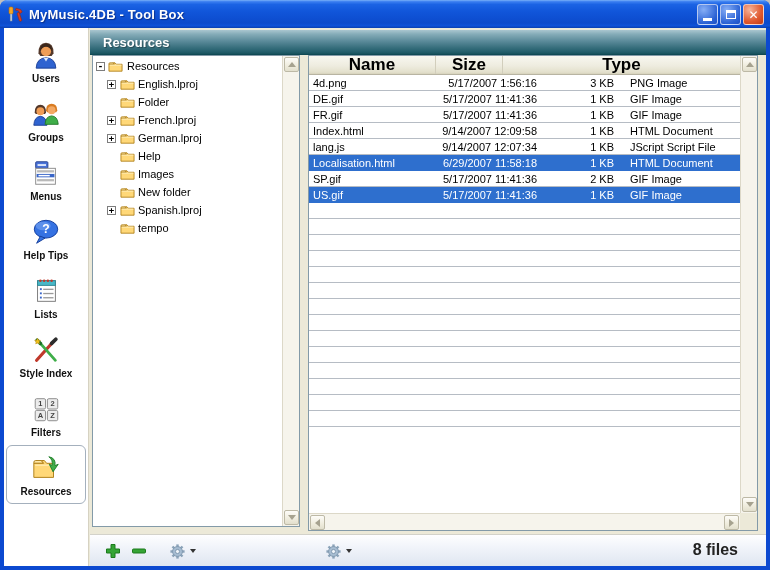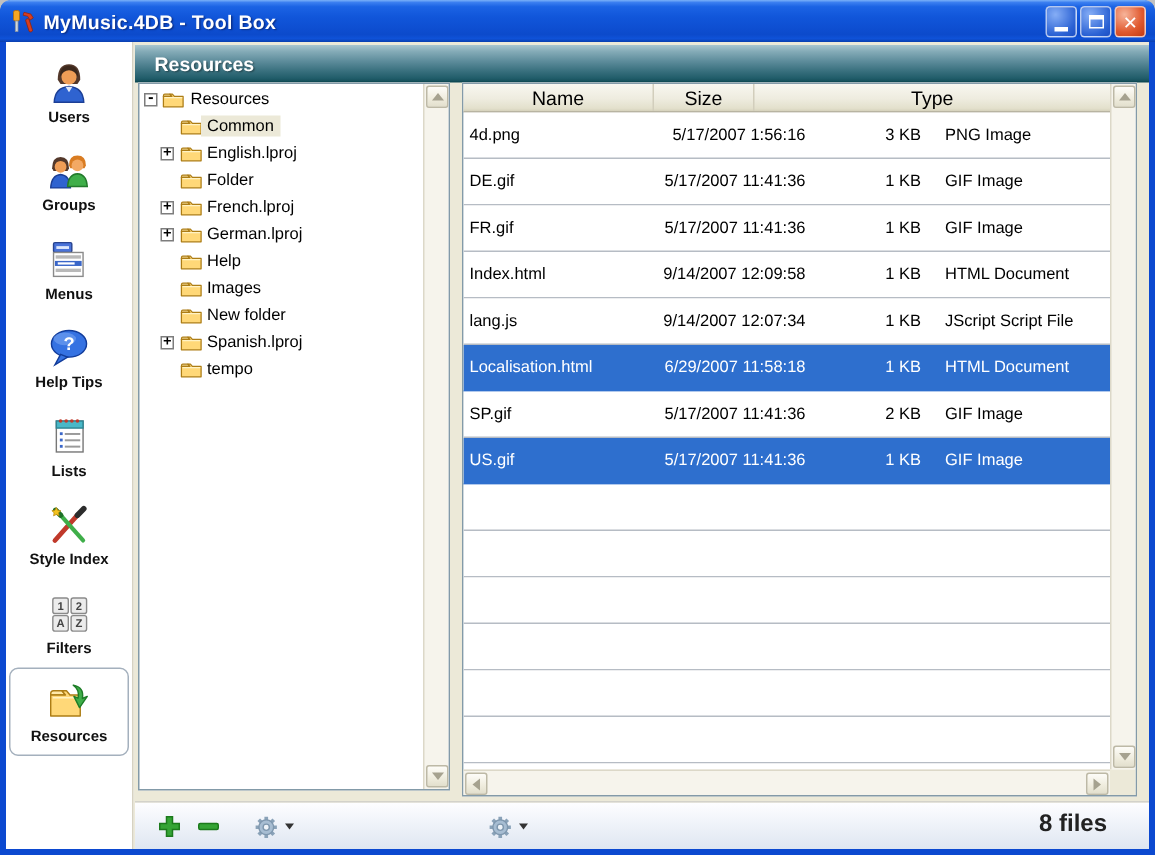--- a/index.html
+++ b/index.html
@@ -69,24 +69,24 @@
   .tri.down{border-left:4px solid transparent;border-right:4px solid transparent;border-top:5px solid #a6a28f;}
   .tri.left{border-top:4px solid transparent;border-bottom:4px solid transparent;border-right:5px solid #a6a28f;}
   .tri.right{border-top:4px solid transparent;border-bottom:4px solid transparent;border-left:5px solid #a6a28f;}
   .scroll-corner{position:absolute;right:0;bottom:0;width:17px;height:17px;background:#ece9d8;}
 
   
   .table-panel{position:absolute;left:218px;top:27px;width:450px;height:476px;background:#fff;border:1px solid #839aa8;}
   .thead{position:absolute;left:0;top:0;right:17px;height:19px;display:flex;
     background:linear-gradient(180deg,#f8f7f0 0%,#eeecdf 55%,#e3e0cc 90%,#d6d2bc 100%);border-bottom:1px solid #b8b4a2;}
   .th{border-right:1px solid #d2cebc;display:flex;align-items:center;justify-content:center;
-    font-weight:normal;font-size:13px;color:#000;height:100%;}
+    font-weight:bold;font-size:17px;color:#000;height:100%;}
   .th:last-child{border-right:none;}
   .tbody{position:absolute;left:0;top:19px;right:17px;bottom:17px;overflow:hidden;}
-  .tr{height:31px;display:flex;border-bottom:1px solid #b6bcc4;background:#fff;}
+  .tr{height:16px;display:flex;border-bottom:1px solid #b6bcc4;background:#fff;}
   .tr.selected{background:#2e6fce;color:#fff;border-bottom-color:#2e6fce;}
   .td{display:flex;align-items:center;font-size:11px;overflow:hidden;white-space:nowrap;}
   .td.name{width:127px;padding-left:4px;}
   .td.mod{width:123px;justify-content:flex-end;padding-right:22px;}
   .td.size{width:67px;justify-content:flex-end;padding-right:12px;}
   .td.type{flex:1;padding-left:4px;}
 
   
   .toolbar{position:absolute;left:0;right:0;bottom:0;height:32px;
     background:linear-gradient(180deg,#fefeff 0%,#f1f4fa 40%,#dfe6f1 100%);border-top:1px solid #d3d2ca;}
@@ -251,30 +251,20 @@
             <div class="tree-row">
               <span class="expander" style="left: 3px;">-</span>
               <span class="tree-folder" style="left: 15px;">
                 <svg viewBox="0 0 16 13">
                   <path d="M1 3.6 q0-1.1 1-1.1 h3.6 l1.4 1.6 h-6z" fill="#ffe9a8" stroke="#ad7d15" stroke-width="0.8"></path>
                   <path d="M1 4.1 h6 l-1.4-1.6 h1.8 l1.4 1.6 h6.2 v7.4 h-14z" fill="#ffd878" stroke="#ad7d15" stroke-width="0.9" stroke-linejoin="round"></path>
                   <path d="M1.8 5 h12.6" stroke="#fff2c4" stroke-width="0.9"></path>
                 </svg>
               </span>
               <span class="tree-label" style="left: 30px;">Resources</span>
-            </div>
-            <div class="tree-row">
-              <span class="tree-folder" style="left: 27px;">
-                <svg viewBox="0 0 16 13">
-                  <path d="M1 3.6 q0-1.1 1-1.1 h3.6 l1.4 1.6 h-6z" fill="#ffe9a8" stroke="#ad7d15" stroke-width="0.8"></path>
-                  <path d="M1 4.1 h6 l-1.4-1.6 h1.8 l1.4 1.6 h6.2 v7.4 h-14z" fill="#ffd878" stroke="#ad7d15" stroke-width="0.9" stroke-linejoin="round"></path>
-                  <path d="M1.8 5 h12.6" stroke="#fff2c4" stroke-width="0.9"></path>
-                </svg>
-              </span>
-              <span class="tree-label selected" style="left: 41px;">Common</span>
             </div>
             <div class="tree-row">
               <span class="expander" style="left: 14px;">+</span>
               <span class="tree-folder" style="left: 27px;">
                 <svg viewBox="0 0 16 13">
                   <path d="M1 3.6 q0-1.1 1-1.1 h3.6 l1.4 1.6 h-6z" fill="#ffe9a8" stroke="#ad7d15" stroke-width="0.8"></path>
                   <path d="M1 4.1 h6 l-1.4-1.6 h1.8 l1.4 1.6 h6.2 v7.4 h-14z" fill="#ffd878" stroke="#ad7d15" stroke-width="0.9" stroke-linejoin="round"></path>
                   <path d="M1.8 5 h12.6" stroke="#fff2c4" stroke-width="0.9"></path>
                 </svg>
               </span>

